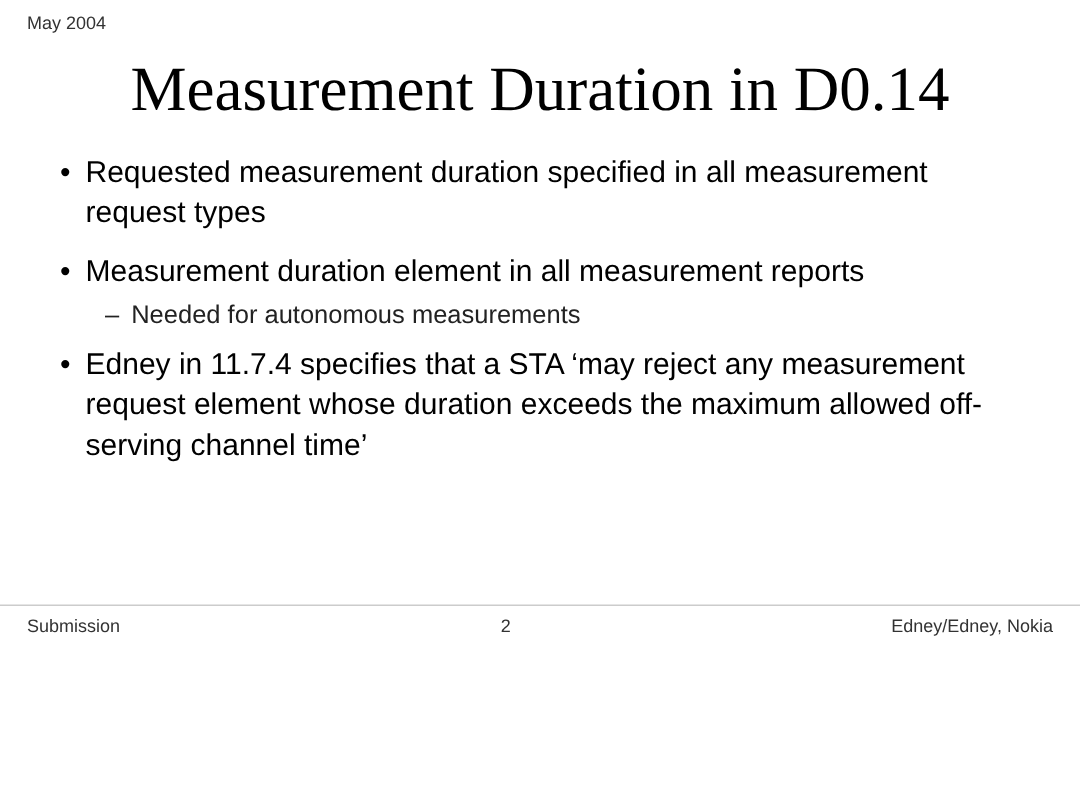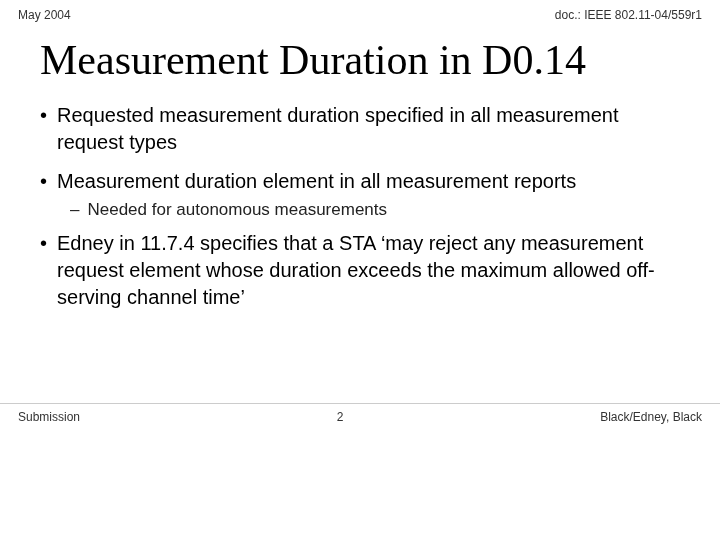--- a/index.html
+++ b/index.html
@@ -38,20 +38,21 @@
     .title-area {
       padding: 10px 40px 18px 40px;
     }
 
     .slide-title {
       font-size: 42px;
       font-weight: normal;
       color: #000;
       font-family: 'Times New Roman', Times, serif;
       line-height: 1.15;
+      text-align: center;
     }
 
     .content-area {
       padding: 0 40px 10px 40px;
       flex: 1;
     }
 
     .bullet-list {
       list-style: none;
       padding: 0;
@@ -115,21 +116,20 @@
     .footer-left {
       font-size: 12px;
     }
   </style>
 </head>
 <body>
 
 <div class="slide">
   <div class="header-bar">
     <span>May 2004</span>
-    <span>doc.: IEEE 802.11-04/559r1</span>
   </div>
 
   <div class="title-area">
     <div class="slide-title">Measurement Duration in D0.14</div>
   </div>
 
   <div class="content-area">
     <ul class="bullet-list">
 
       <li class="bullet-item">
@@ -151,15 +151,15 @@
       <li class="bullet-item">
         <span class="bullet-dot">•</span>
         <span class="bullet-text">Edney in 11.7.4 specifies that a STA ‘may reject any measurement request element whose duration exceeds the maximum allowed off-serving channel time’</span>
       </li>
     </ul>
   </div>
 
   <div class="footer-bar">
     <span class="footer-left">Submission</span>
     <span class="footer-center">2</span>
-    <span class="footer-right">Black/Edney, Black</span>
+    <span class="footer-right">Edney/Edney, Nokia</span>
   </div>
 </div>
 
 </body></html>

